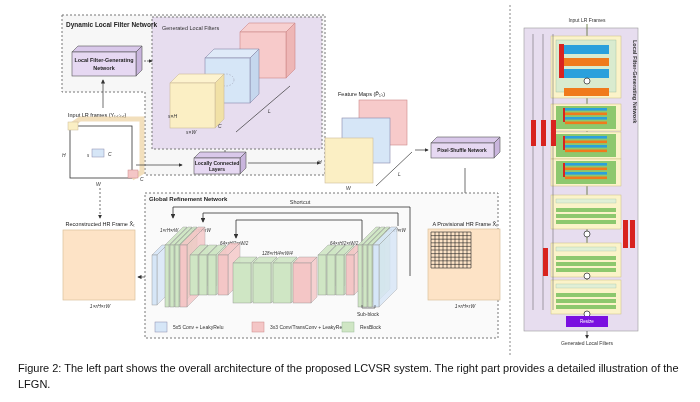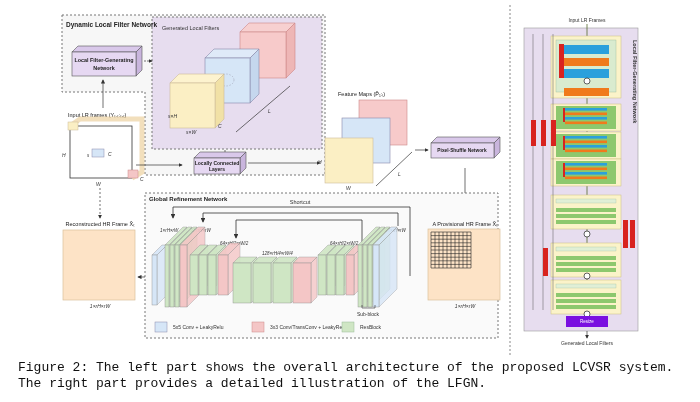--- a/index.html
+++ b/index.html
@@ -1,18 +1,18 @@
 <!DOCTYPE html>
 <html><head>
 <meta charset="utf-8">
 <style>
   html,body{margin:0;padding:0;background:#fff;}
   body{width:700px;height:402px;position:relative;overflow:hidden;font-family:"Liberation Sans",sans-serif;}
   svg text{font-family:"Liberation Sans",sans-serif;}
-  .caption{position:absolute;left:18px;top:360px;width:672px;font-family:Liberation Mono, monospace;font-size:13px;line-height:16px;color:#111;}
+  .caption{position:absolute;left:18px;top:360px;width:672px;font-family:Liberation Sans, sans-serif;font-size:11px;line-height:16px;color:#111;}
 </style>
 </head>
 <body>
 
 <svg width="700" height="360" viewBox="0 0 700 360" style="position:absolute;left:0;top:0">
   <defs>
     <marker id="arr" markerWidth="6" markerHeight="6" refX="5" refY="3" orient="auto">
         <path d="M0,0 L6,3 L0,6 z" fill="#333"></path>
       </marker>
   </defs>

